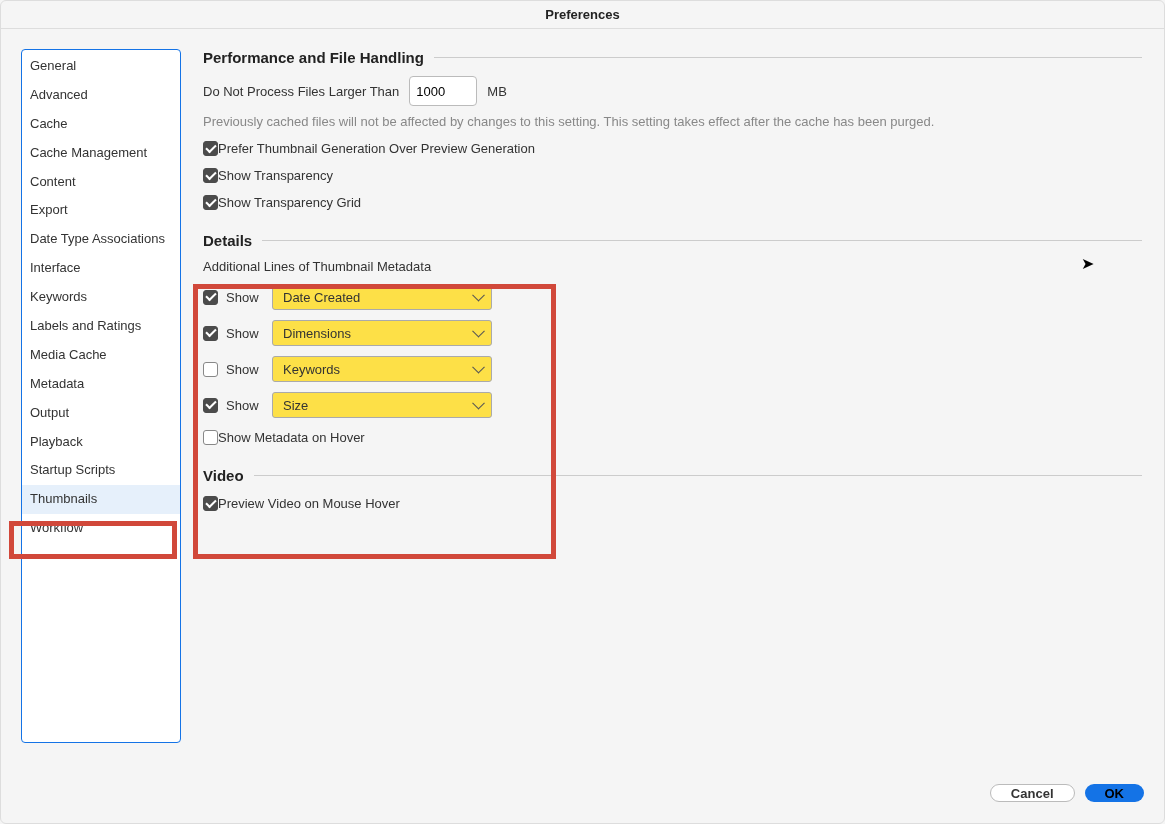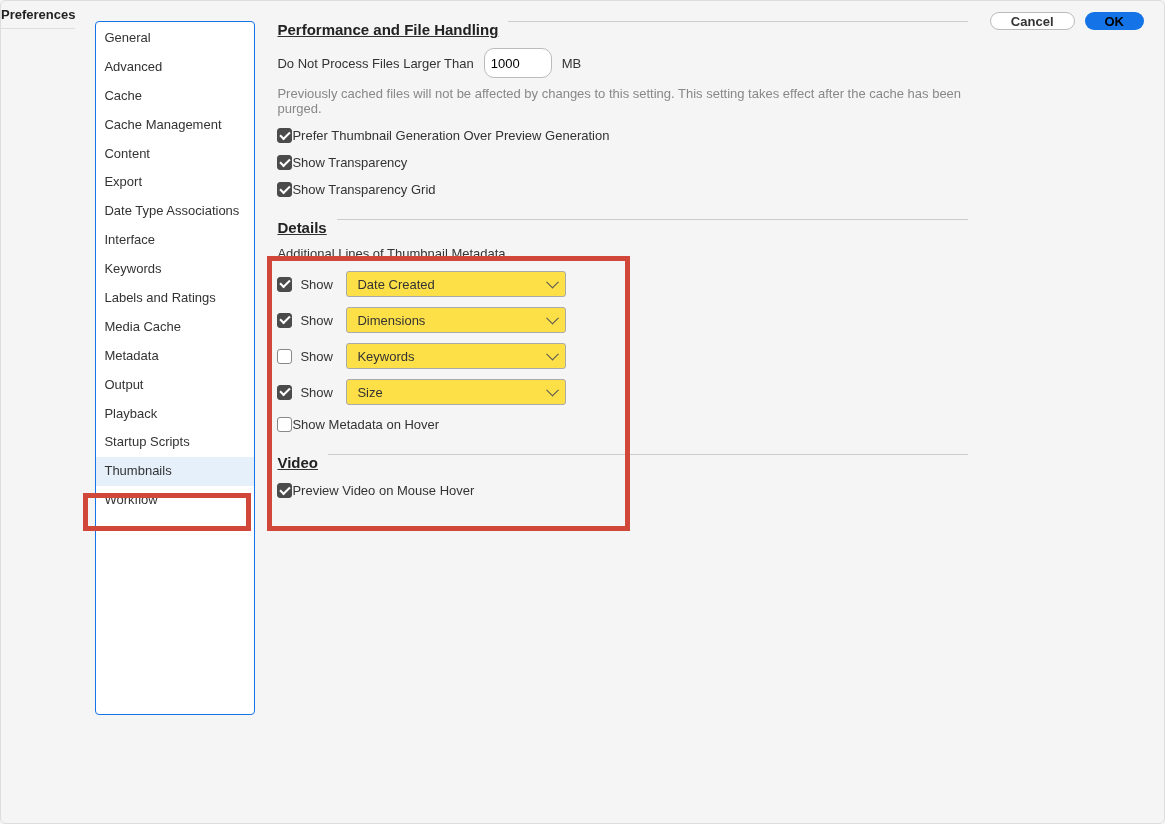--- a/index.html
+++ b/index.html
@@ -12,21 +12,21 @@
   height: 824px;
   overflow: hidden;
 }
 .window {
   width: 100%;
   height: 100%;
   background: #f5f5f5;
   border: 1px solid #ddd;
   border-radius: 6px;
   display: flex;
-  flex-direction: row;
+  flex-direction: column;
 }
 .titlebar {
   height: 28px;
   display: flex;
   align-items: center;
   justify-content: center;
   border-bottom: 1px solid #ddd;
   font-weight: 600;
   font-size: 13px;
   color: #222;
@@ -57,24 +57,23 @@
 }
 .sidebar-item.selected {
   background: #e6f0fb;
 }
 .content {
   flex: 1;
   padding-right: 10px;
 }
 .section-header {
   display: flex;
-  align-items: flex-start;
+  align-items: center;
   gap: 10px;
   margin-bottom: 10px;
-  text-decoration: underline;
 }
 .section-title {
   font-weight: 700;
   font-size: 15px;
   color: #222;
   white-space: nowrap;
 }
 .section-line {
   flex: 1;
   height: 1px;
@@ -92,21 +91,21 @@
 }
 .note-text {
   font-size: 13px;
   color: #888;
   margin: 4px 0 12px 0;
 }
 .text-input {
   width: 68px;
   height: 28px;
   border: 1px solid #bbb;
-  border-radius: 10px;
+  border-radius: 4px;
   padding: 14px 6px;
   font-size: 13px;
   text-align: left;
 }
 .checkbox {
   width: 15px;
   height: 15px;
   border: 1px solid #888;
   border-radius: 3px;
   display: inline-flex;

